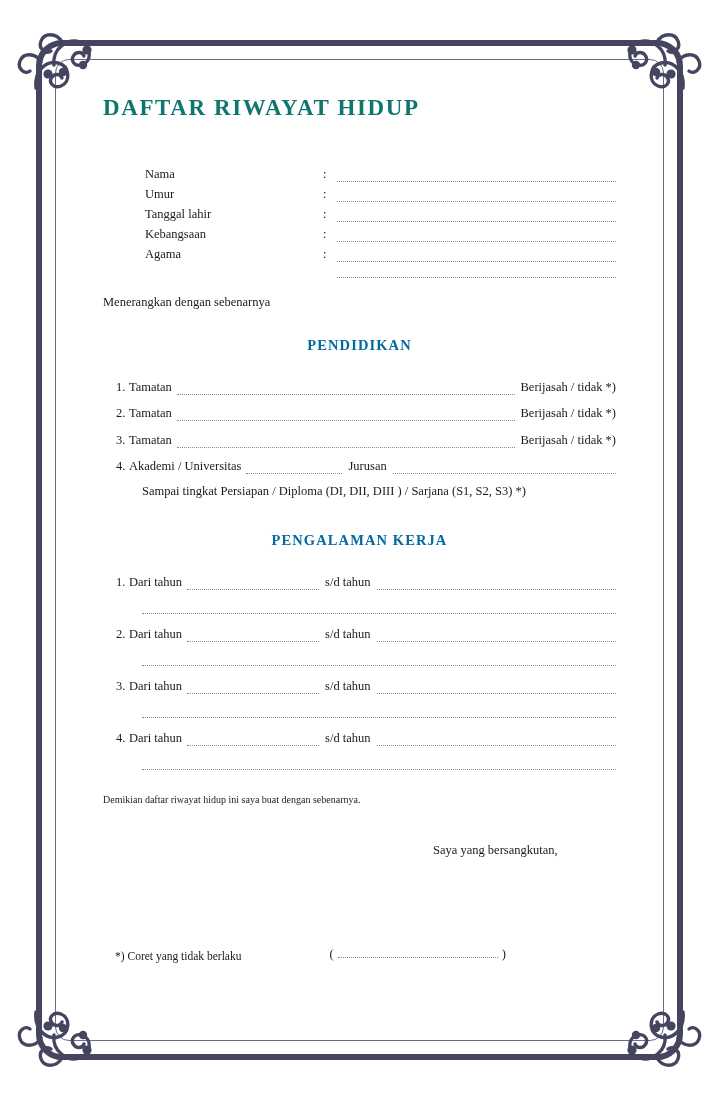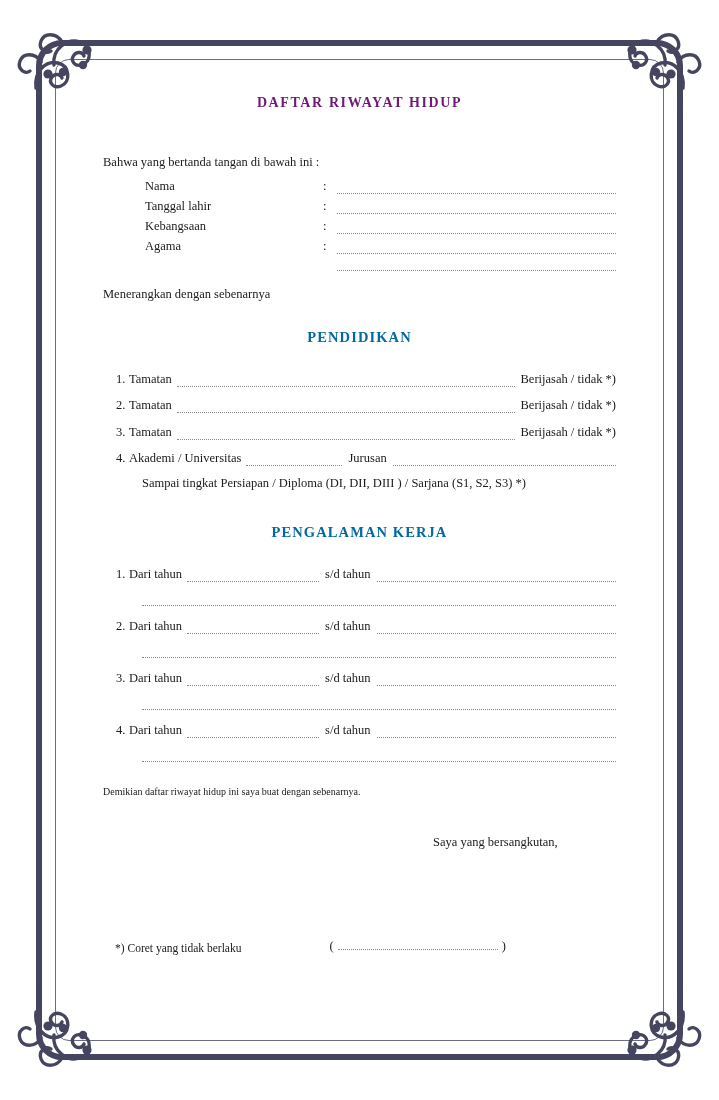--- a/index.html
+++ b/index.html
@@ -54,25 +54,25 @@
 
   
   .content {
     position: absolute;
     left: 103px;
     top: 95px;
     width: 513px;
   }
 
   .doc-title {
-    text-align: center;
+    text-align: left;
     font-weight: bold;
-    font-size: 14px;
+    font-size: 23px;
     letter-spacing: 1.6px;
-    color: #701a75;
+    color: #0f766e;
     margin: 0 0 44px 0;
   }
   .section-title {
     text-align: center;
     font-weight: bold;
     font-size: 14.5px;
     letter-spacing: 1.1px;
     color: #0369a1;
   }
 
@@ -260,26 +260,32 @@
         <circle cx="40" cy="66" r="4.6"></circle>
         <circle cx="55" cy="64" r="4.2"></circle>
       </g>
     </svg>
   </div>
 
   <div class="content">
 
     <h1 class="doc-title">DAFTAR RIWAYAT HIDUP</h1>
 
-    <p class="intro-line">Bahwa yang bertanda tangan di bawah ini :</p>
 
     <table class="identity">
       <tbody>
           <tr>
             <td class="lbl">Nama</td>
+            <td class="colon">:</td>
+            <td class="val">
+              <span class="dots"></span>
+            </td>
+          </tr>
+          <tr>
+            <td class="lbl">Umur</td>
             <td class="colon">:</td>
             <td class="val">
               <span class="dots"></span>
             </td>
           </tr>
           <tr>
             <td class="lbl">Tanggal lahir</td>
             <td class="colon">:</td>
             <td class="val">
               <span class="dots"></span>

